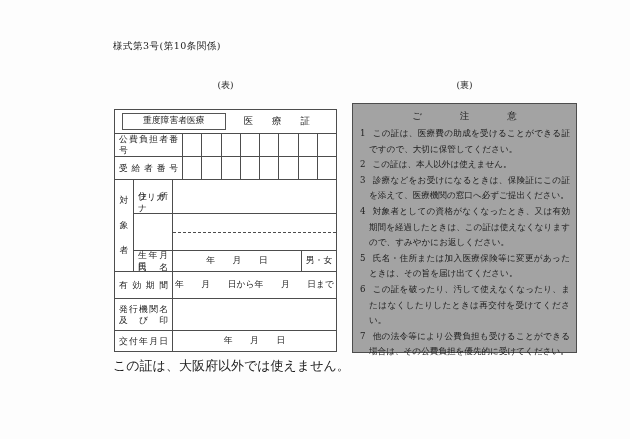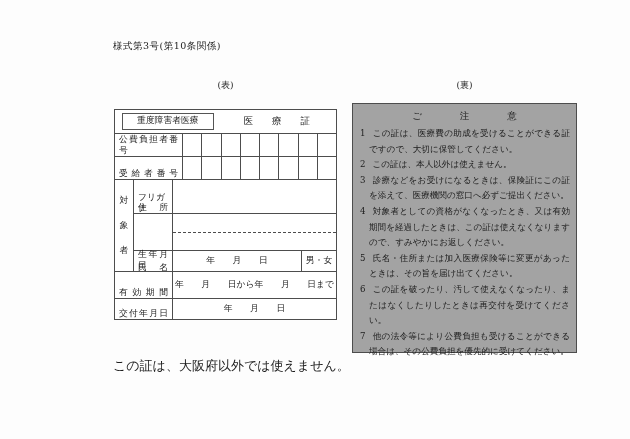--- a/index.html
+++ b/index.html
@@ -16,30 +16,30 @@
   .side-back   { left:352px; width:225px; }
 
   
   .ftable {
     position:absolute; left:114px; top:109px; width:223px;
     border:1px solid #4d4d4d; box-sizing:border-box; background:#fff;
   }
   .trow { display:flex; box-sizing:border-box; border-top:1px solid #4d4d4d; }
   .trow.first { border-top:none; }
   .label-cell {
-    display:flex; flex-direction:column; justify-content:flex-end;
+    display:flex; flex-direction:column; justify-content:center;
     box-sizing:border-box; border-right:1px solid #4d4d4d;
     font-size:8.8px; padding:0 4px; line-height:11px;
   }
   .spread { text-align:justify; text-align-last:justify; }
   .w68 { width:68px; } .w58 { width:58px; } .w39 { width:39px; }
 
   .hdr-row { height:23px; align-items:center; }
   .badge {
-    font-size:8.8px; border:1px solid #555; padding:2px 14px 3px;
+    font-size:8.8px; border:1px solid #555; padding:2px 20px 3px;
     margin-left:7px; line-height:1.1; background:#fff;
   }
   .card-title { flex:1; text-align:right; font-size:9.5px; margin-right:26px; }
 
   .num-row { height:23px; }
   .ncells { flex:1; display:flex; }
   .ncell { flex:1; border-left:1px solid #4d4d4d; box-sizing:border-box; }
   .ncell:first-child { border-left:none; }
 
   .subject-row { height:92px; }
@@ -168,20 +168,27 @@
     <div class="trow validity-row">
       <div class="label-cell w58">
         <span class="spread">有効期間</span>
       </div>
       <div class="center-val validity-val">
         <span>年　　月　　日から</span>
         <span>年　　月　　日まで</span>
       </div>
     </div>
 
+    <div class="trow issuer-row">
+      <div class="label-cell w58">
+        <span class="spread">発行機関名</span>
+        <span class="spread">及び印</span>
+      </div>
+      <div class="value-cell"></div>
+    </div>
 
     <div class="trow issue-row">
       <div class="label-cell w58">
         <span class="spread">交付年月日</span>
       </div>
       <div class="center-val">年　　月　　日</div>
     </div>
 
   </div>
 

